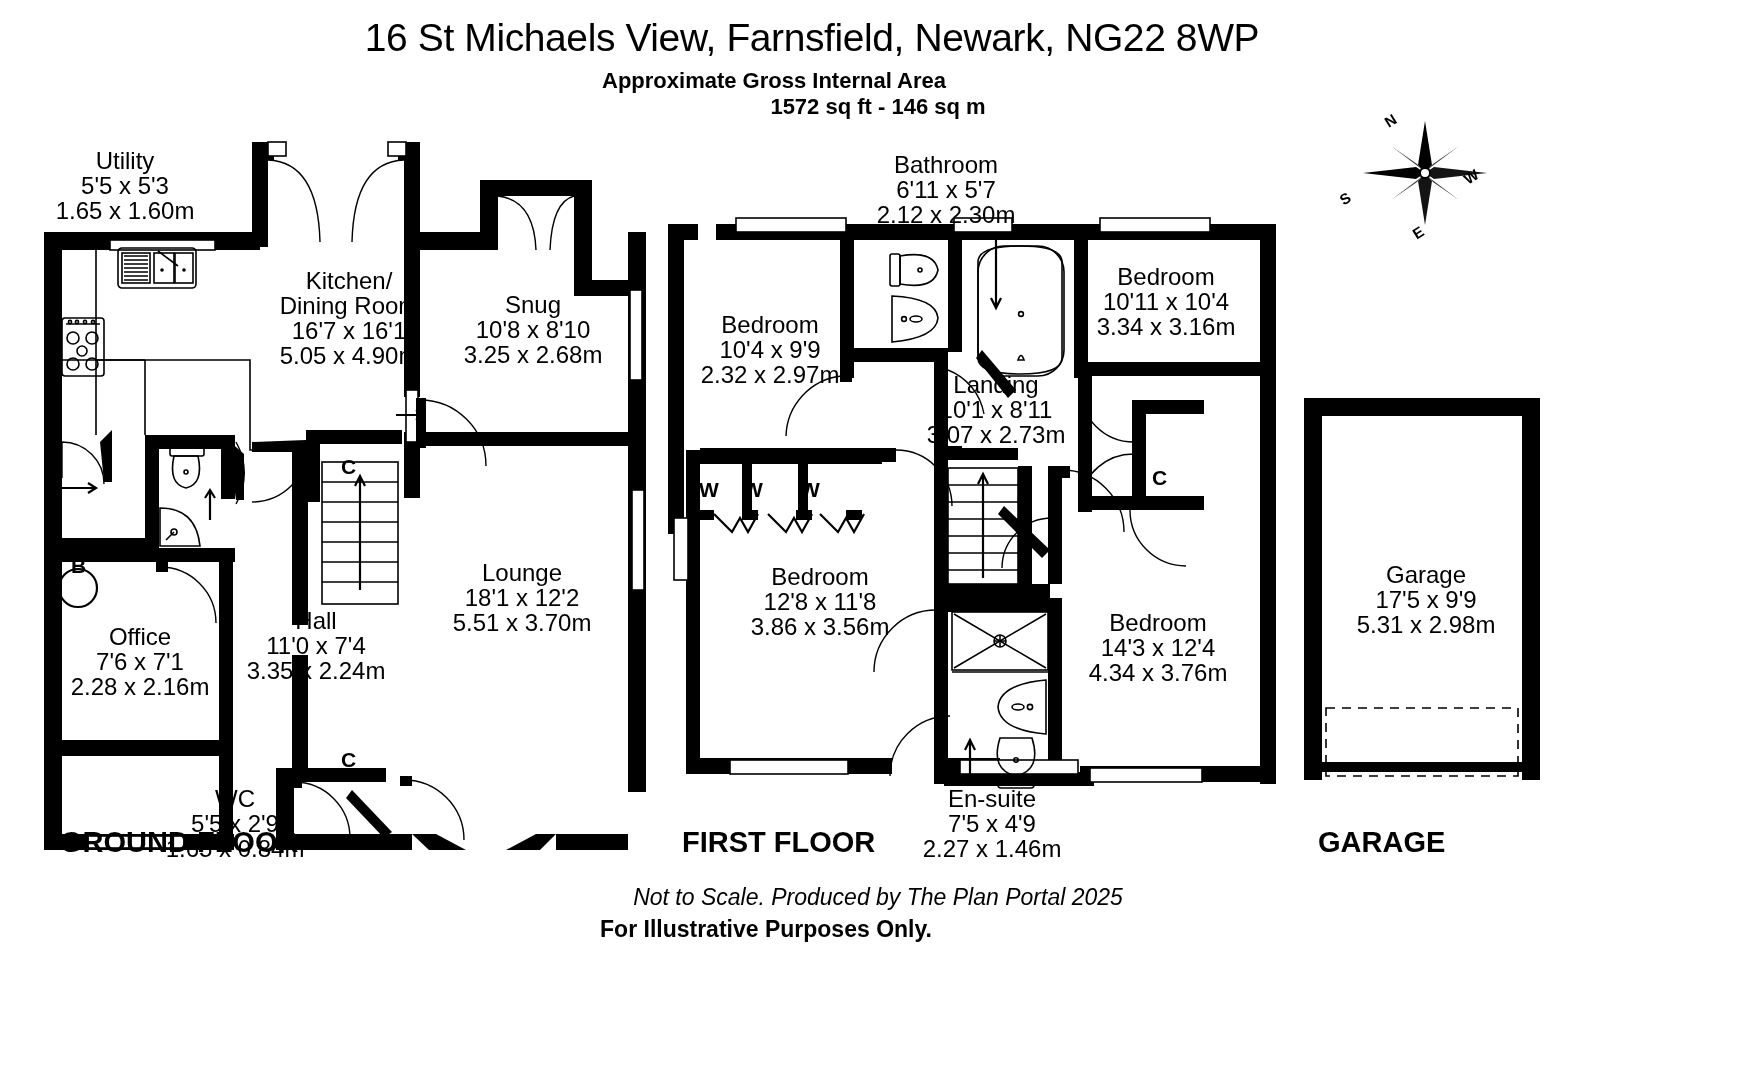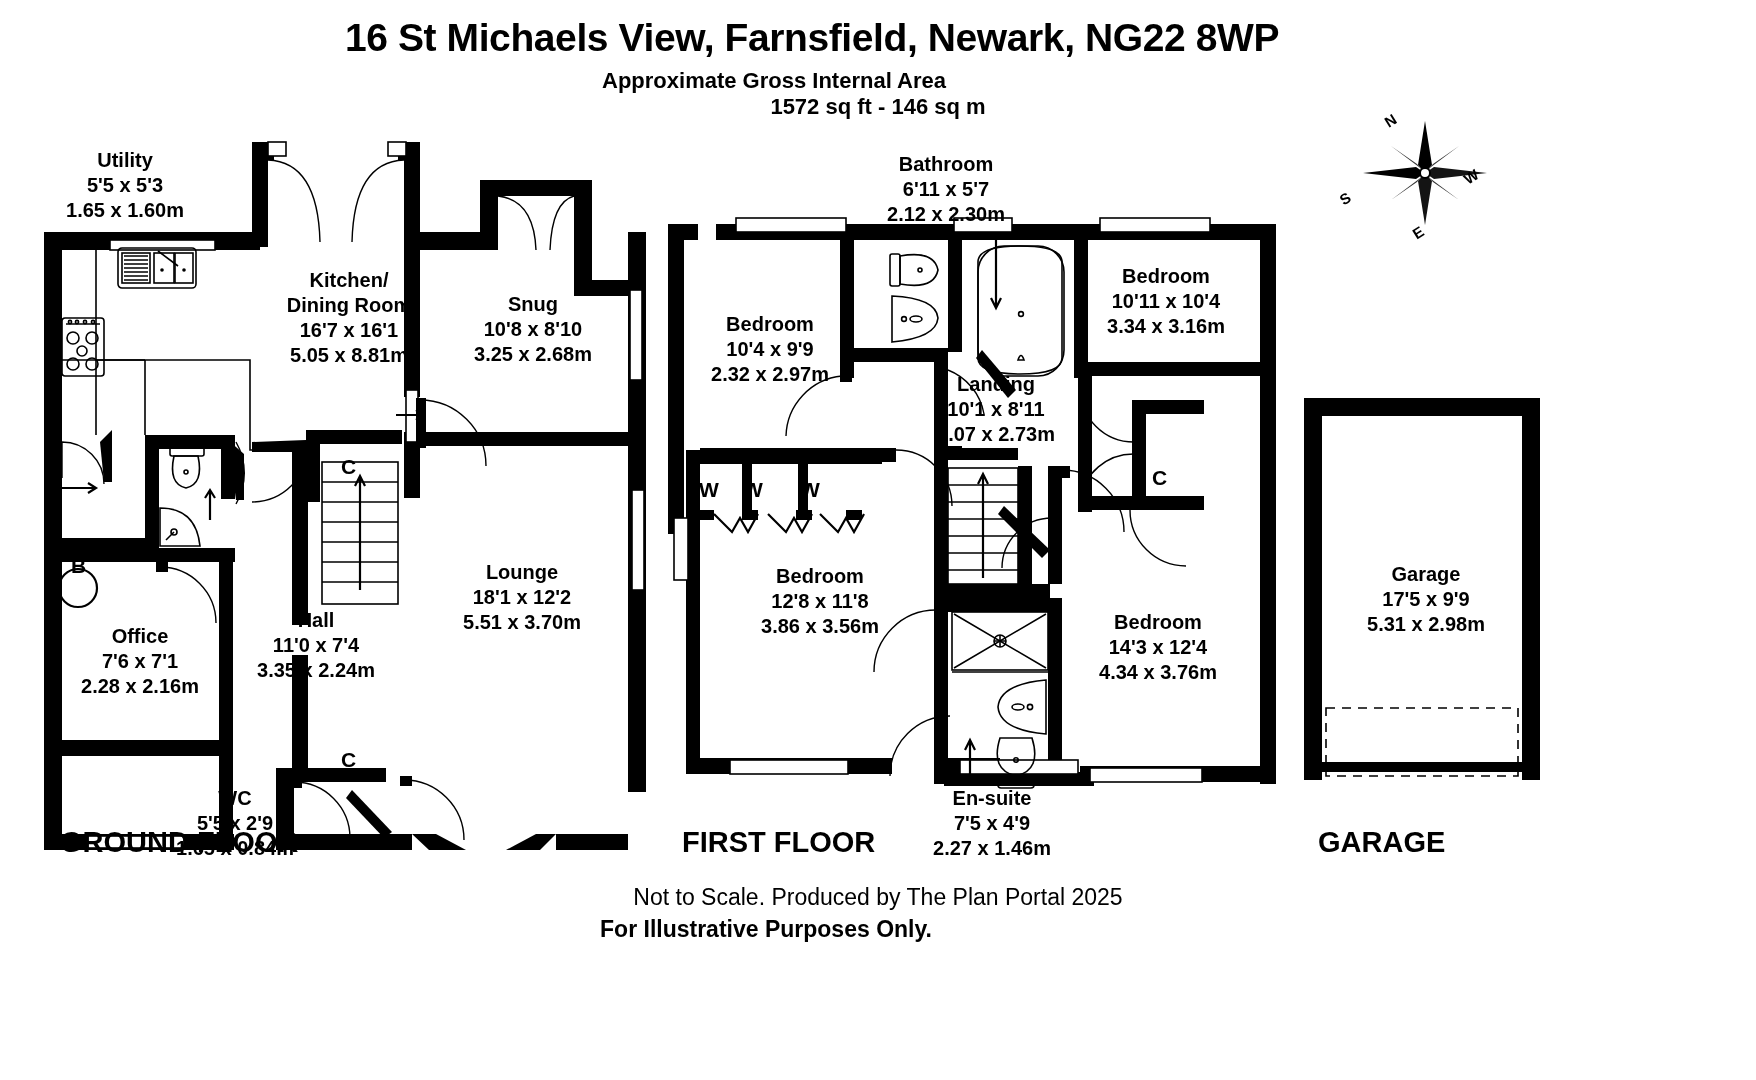--- a/index.html
+++ b/index.html
@@ -1,26 +1,26 @@
 <!DOCTYPE html>
 <html><head>
 <meta charset="utf-8">
 <style>
   html,body{margin:0;padding:0;background:#ffffff;}
   body{width:1756px;height:1080px;position:relative;overflow:hidden;
        font-family:"Liberation Sans","DejaVu Sans",sans-serif;color:#000;}
   .abs{position:absolute;}
   .ctr{text-align:center;}
-  #title{left:0;top:16px;width:1624px;font-size:39px;font-weight:bold;letter-spacing:-0.4px;}
+  #title{left:0;top:16px;width:1624px;font-size:39px;font-weight:normal;letter-spacing:-0.4px;}
   #sub1{left:0;top:68px;width:1548px;font-size:22px;font-weight:bold;}
   #sub2{left:0;top:94px;width:1756px;font-size:22px;font-weight:bold;}
-  #foot1{left:0;top:884px;width:1756px;font-size:23px;}
+  #foot1{left:0;top:884px;width:1756px;font-size:23px;font-style:italic;}
   #foot2{left:0;top:916px;width:1532px;font-size:23px;font-weight:bold;}
   .floorlabel{font-size:29px;font-weight:bold;margin-left:14px;}
-  .rlabel{font-size:20px;font-weight:bold;line-height:25px;white-space:nowrap;}
+  .rlabel{font-size:24px;font-weight:normal;line-height:25px;white-space:nowrap;}
   .rlabel .ln{display:block;}
   .tiny{font-size:21px;font-weight:bold;}
   svg{display:block;}
   .w{fill:#000;}
   .thin{fill:none;stroke:#000;stroke-width:1.6;}
   .thin2{fill:none;stroke:#000;stroke-width:2.2;}
   .arc{fill:none;stroke:#000;stroke-width:1.4;}
   .win{fill:#fff;stroke:#000;stroke-width:1.6;}
 </style>
 </head>
@@ -199,21 +199,21 @@
 <div class="abs rlabel ctr" style="left:30px;top:148px;width:190px;">
   <span class="ln">Utility</span>
   <span class="ln">5'5 x 5'3</span>
   <span class="ln">1.65 x 1.60m</span>
 </div>
 
 <div class="abs rlabel ctr" style="left:250px;top:242px;width:198px;margin-top:26px;">
   <span class="ln">Kitchen/</span>
   <span class="ln">Dining Room</span>
   <span class="ln">16'7 x 16'1</span>
-  <span class="ln">5.05 x 8.81m</span>
+  <span class="ln">5.05 x 4.90m</span>
 </div>
 
 <div class="abs rlabel ctr" style="left:438px;top:292px;width:190px;">
   <span class="ln">Snug</span>
   <span class="ln">10'8 x 8'10</span>
   <span class="ln">3.25 x 2.68m</span>
 </div>
 
 <div class="abs rlabel ctr" style="left:422px;top:560px;width:200px;">
   <span class="ln">Lounge</span>

